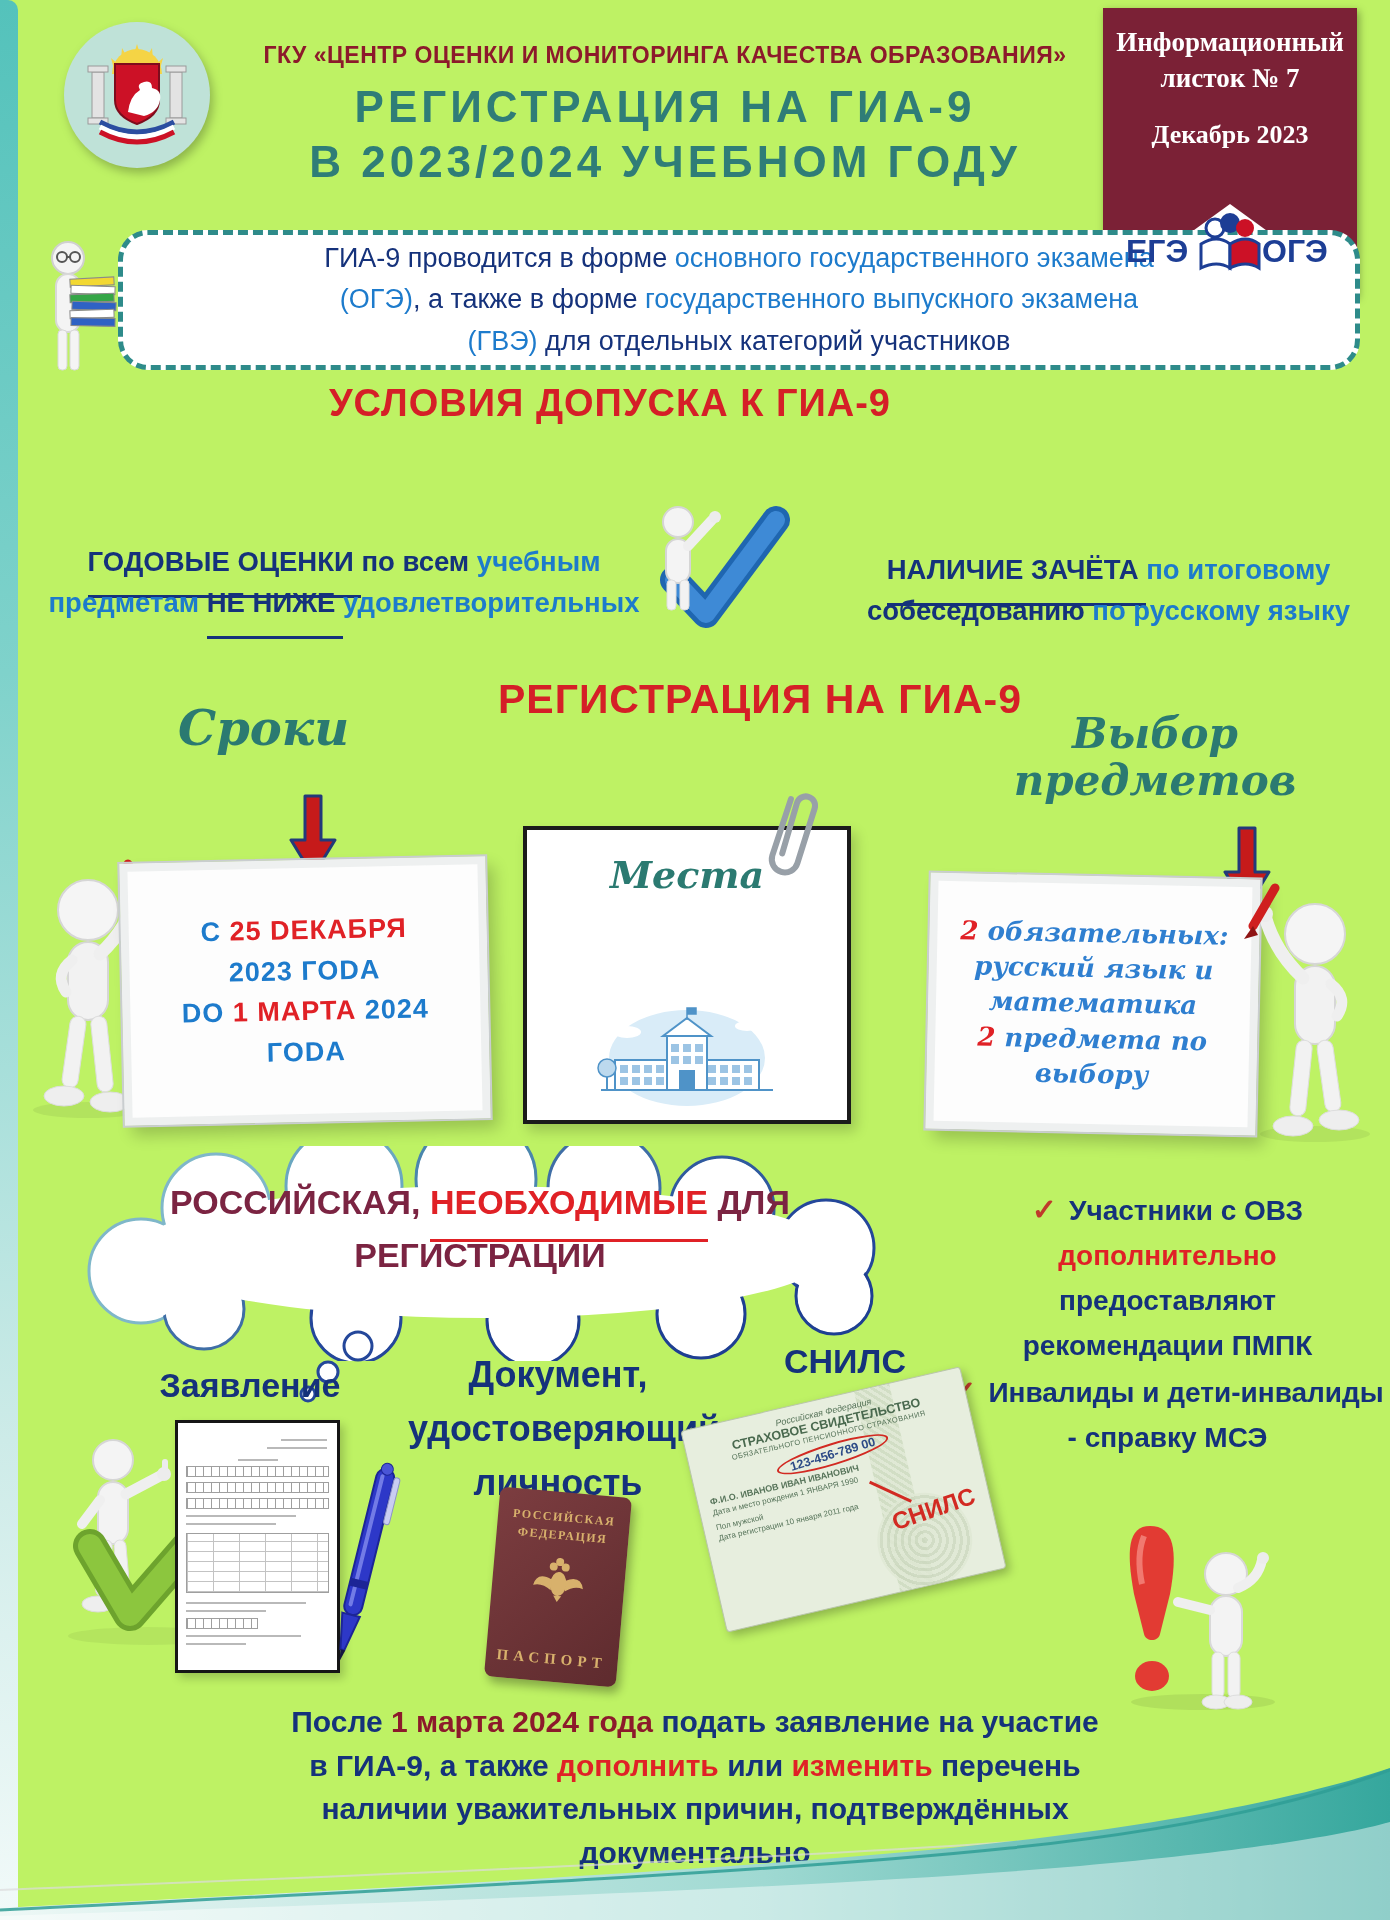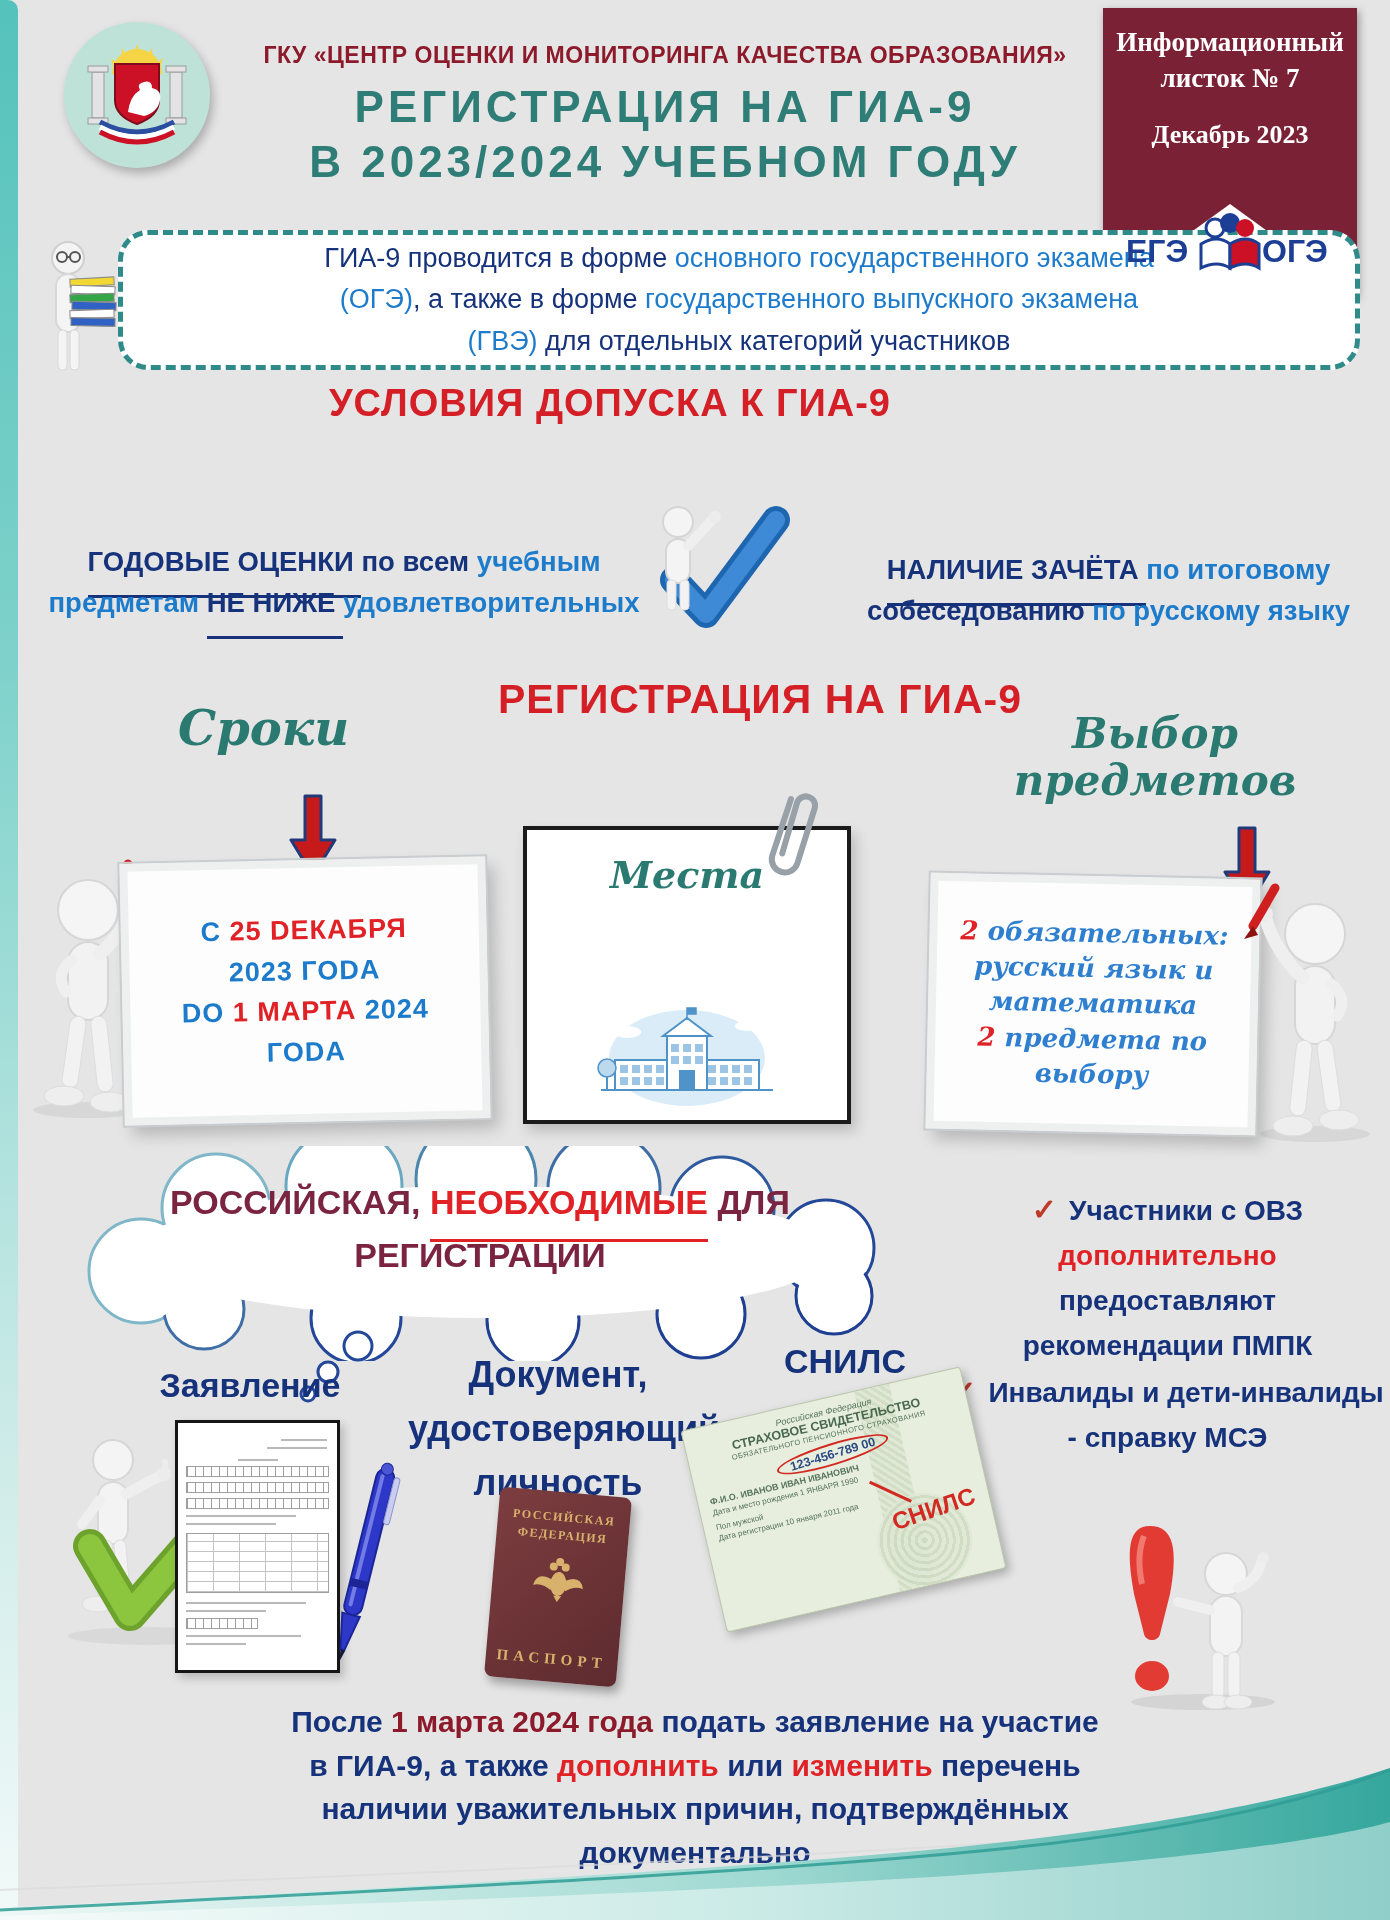--- a/index.html
+++ b/index.html
@@ -1,16 +1,16 @@
 <!DOCTYPE html>
 <html><head>
 <meta charset="utf-8">
 <style>
   html,body{margin:0;padding:0;background:#fff;}
-  #poster{position:relative;width:1390px;height:1920px;background:#e5e5e5;overflow:hidden;
+  #poster{position:relative;width:1390px;height:1920px;background:#bef264;overflow:hidden;
           font-family:"Liberation Sans",sans-serif;}
   .abs{position:absolute;}
   .navy{color:#15327b;}
   .blue{color:#1d7bcc;}
   .red{color:#e02126;}
   .maroon{color:#8c1a2b;}
   .wine{color:#7b2442;}
   .u{border-bottom:3px solid currentColor;padding-bottom:18px;}
   .script{font-family:"DejaVu Serif",serif;font-style:italic;font-weight:bold;color:#2b7a71;}
 

